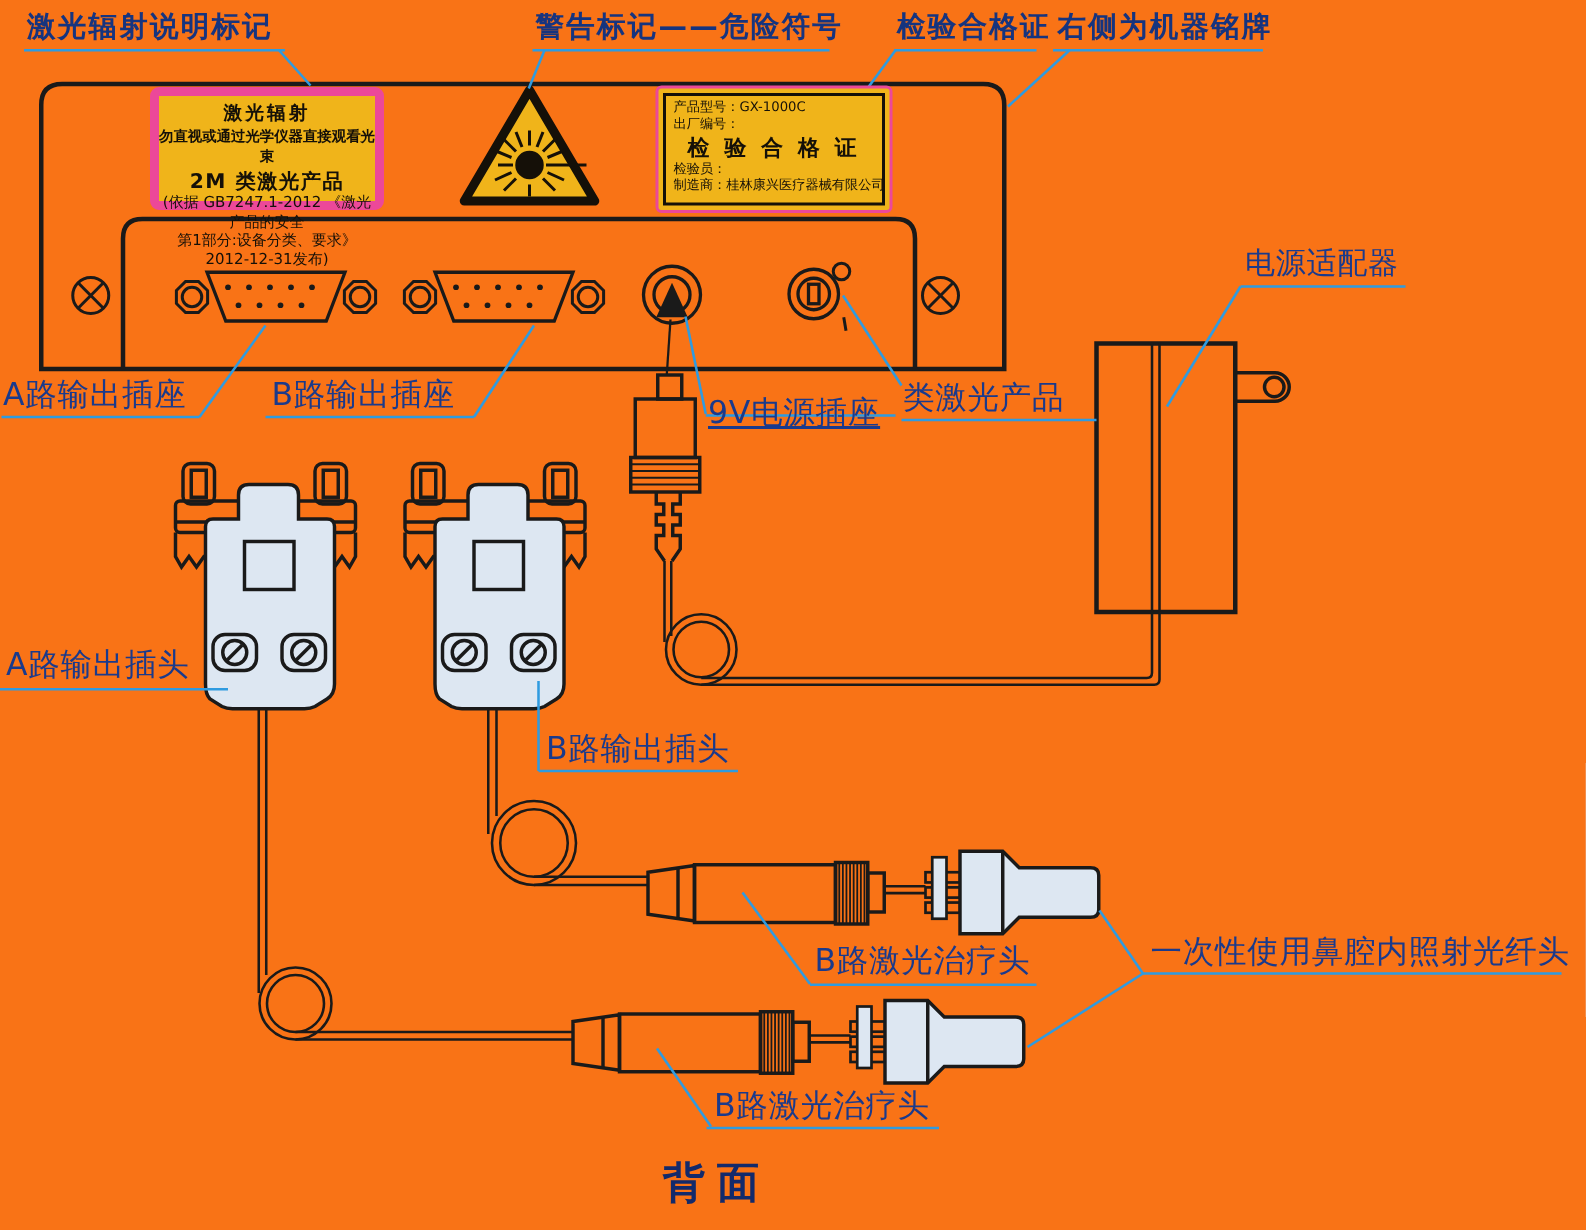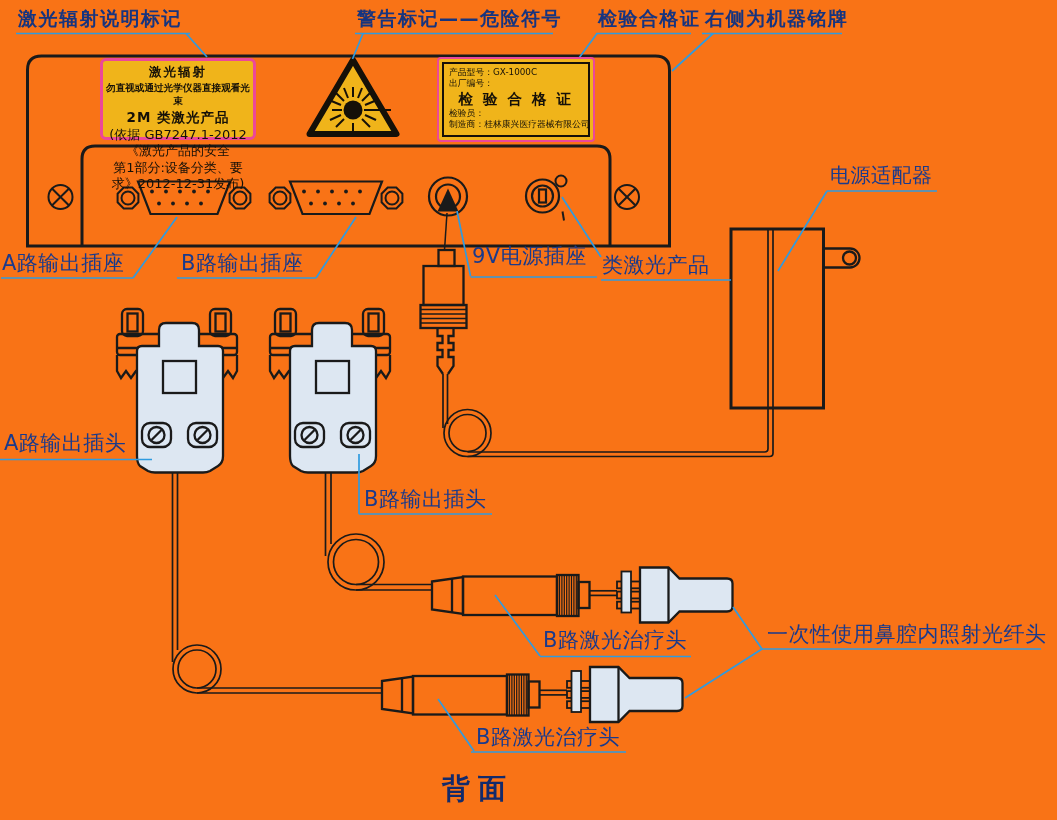--- a/index.html
+++ b/index.html
@@ -4,27 +4,27 @@
 <style>
   html,body{margin:0;padding:0;}
   body{background:#dde7f2;font-family:"DejaVu Sans","Liberation Sans",sans-serif;}
   #stage{position:relative;width:1057px;height:820px;background:#f97316;overflow:hidden;}
   #art{position:absolute;left:0;top:0;}
   .lbl{position:absolute;color:#1a3a8c;white-space:nowrap;line-height:1.1;}
   .lbl.top{font-weight:bold;font-size:19px;letter-spacing:1.5px;color:#16347f;}
   .lbl.mid{font-weight:400;font-size:21px;letter-spacing:0.5px;}
   .title{position:absolute;color:#132a6b;font-family:"DejaVu Serif","Liberation Serif",serif;
          font-weight:bold;font-size:28px;letter-spacing:8px;white-space:nowrap;}
-  .sticker{position:absolute;background:#f0b41a;border:3px solid #ec4899;border-radius:6px;
+  .sticker{position:absolute;background:#f0b41a;border:6px solid #ec4899;border-radius:6px;
            color:#151008;text-align:center;box-sizing:border-box;}
   .st-laser{left:100px;top:58px;width:156px;height:82px;padding-top:3px;}
   .st-laser .l1{font-size:12.5px;font-weight:bold;letter-spacing:2px;}
   .st-laser .l2{font-size:9.6px;font-weight:bold;margin-top:1px;}
   .st-laser .l3{font-size:13.5px;font-weight:bold;letter-spacing:1px;margin-top:1px;}
-  .st-laser .l4,.st-laser .l5{font-size:13px;transform-origin:center;line-height:1.25;}
+  .st-laser .l4,.st-laser .l5{font-size:10px;transform-origin:center;line-height:1.25;}
   .st-cert{left:437px;top:57px;width:158px;height:85px;border-radius:4px;border-width:2px;padding:3px;}
   .st-cert .frame{border:2.5px solid #151008;border-radius:0;height:100%;box-sizing:border-box;
                   text-align:left;padding:3px 5px;}
   .st-cert .row{font-size:8.8px;line-height:1.3;white-space:nowrap;}
   .st-cert .big{font-size:14.5px;font-weight:bold;letter-spacing:2.5px;text-align:center;
                 line-height:1.25;white-space:nowrap;}
 </style>
 </head>
 <body>
 
@@ -240,21 +240,21 @@
 </svg>
 
 <div class="lbl top" style="left:18px;top:8px;">激光辐射说明标记</div>
 <div class="lbl top" style="left:357px;top:8px;">警告标记——危险符号</div>
 <div class="lbl top" style="left:598px;top:8px;">检验合格证</div>
 <div class="lbl top" style="left:705px;top:8px;">右侧为机器铭牌</div>
 
 <div class="lbl mid" style="left:830px;top:164px;font-size:20px;">电源适配器</div>
 <div class="lbl mid" style="left:2px;top:252px;">A路输出插座</div>
 <div class="lbl mid" style="left:181px;top:252px;">B路输出插座</div>
-<div class="lbl mid" style="left:472px;top:245px;">9V电源插座</div>
+<div class="lbl mid" style="left:472px;top:264px;text-decoration:underline;">9V电源插座</div>
 <div class="lbl mid" style="left:602px;top:254px;">类激光产品</div>
 <div class="lbl mid" style="left:4px;top:432px;">A路输出插头</div>
 <div class="lbl mid" style="left:364px;top:488px;">B路输出插头</div>
 <div class="lbl mid" style="left:543px;top:629px;">B路激光治疗头</div>
 <div class="lbl mid" style="left:767px;top:623px;text-align:right;">一次性使用鼻腔内照射光纤头</div>
 <div class="lbl mid" style="left:476px;top:726px;">B路激光治疗头</div>
 
 <div class="title" style="left:442px;top:770px;">背面</div>
 
 <div class="sticker st-laser">

